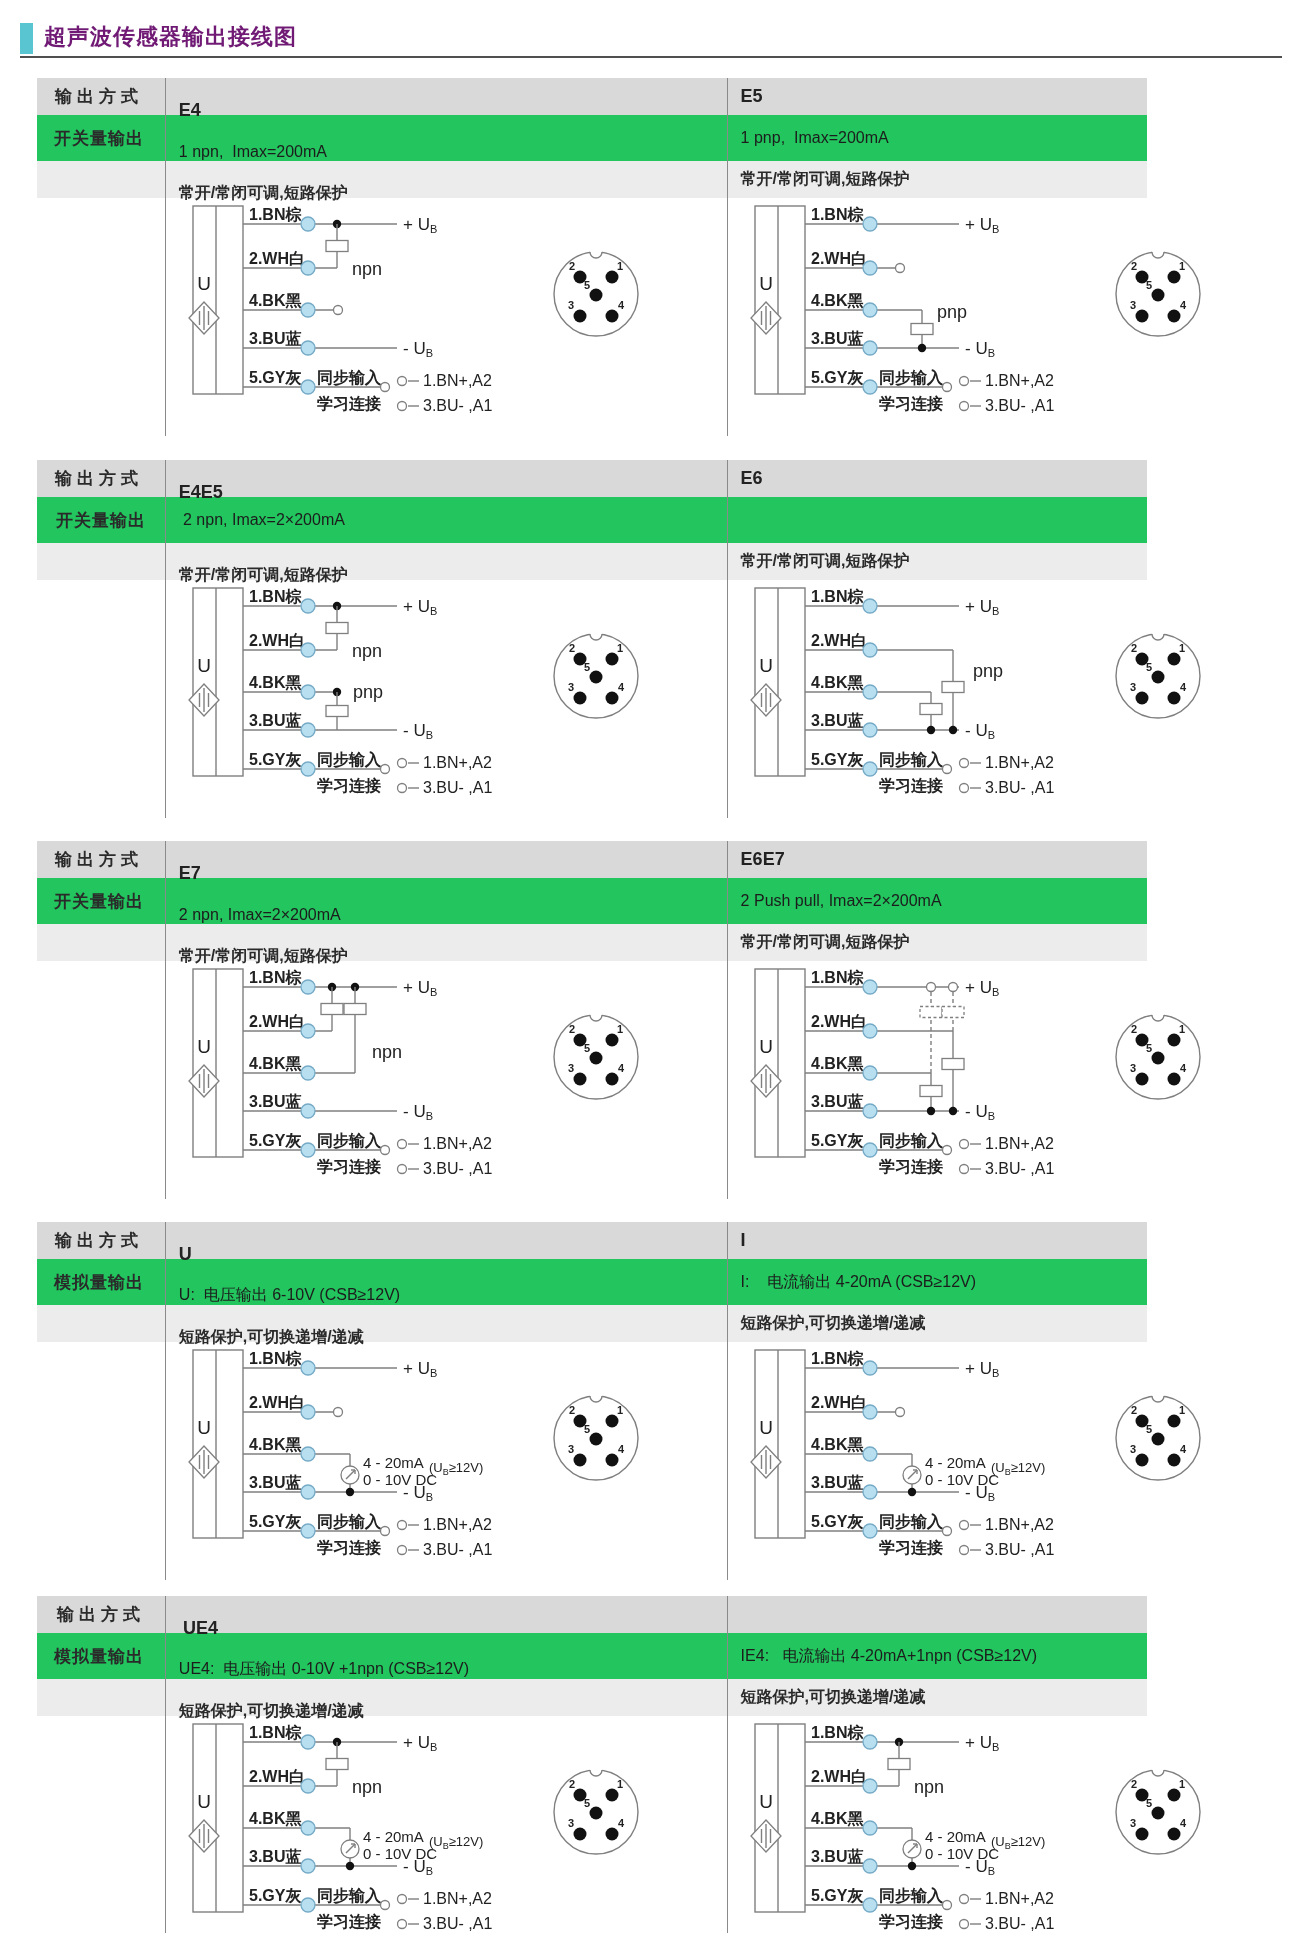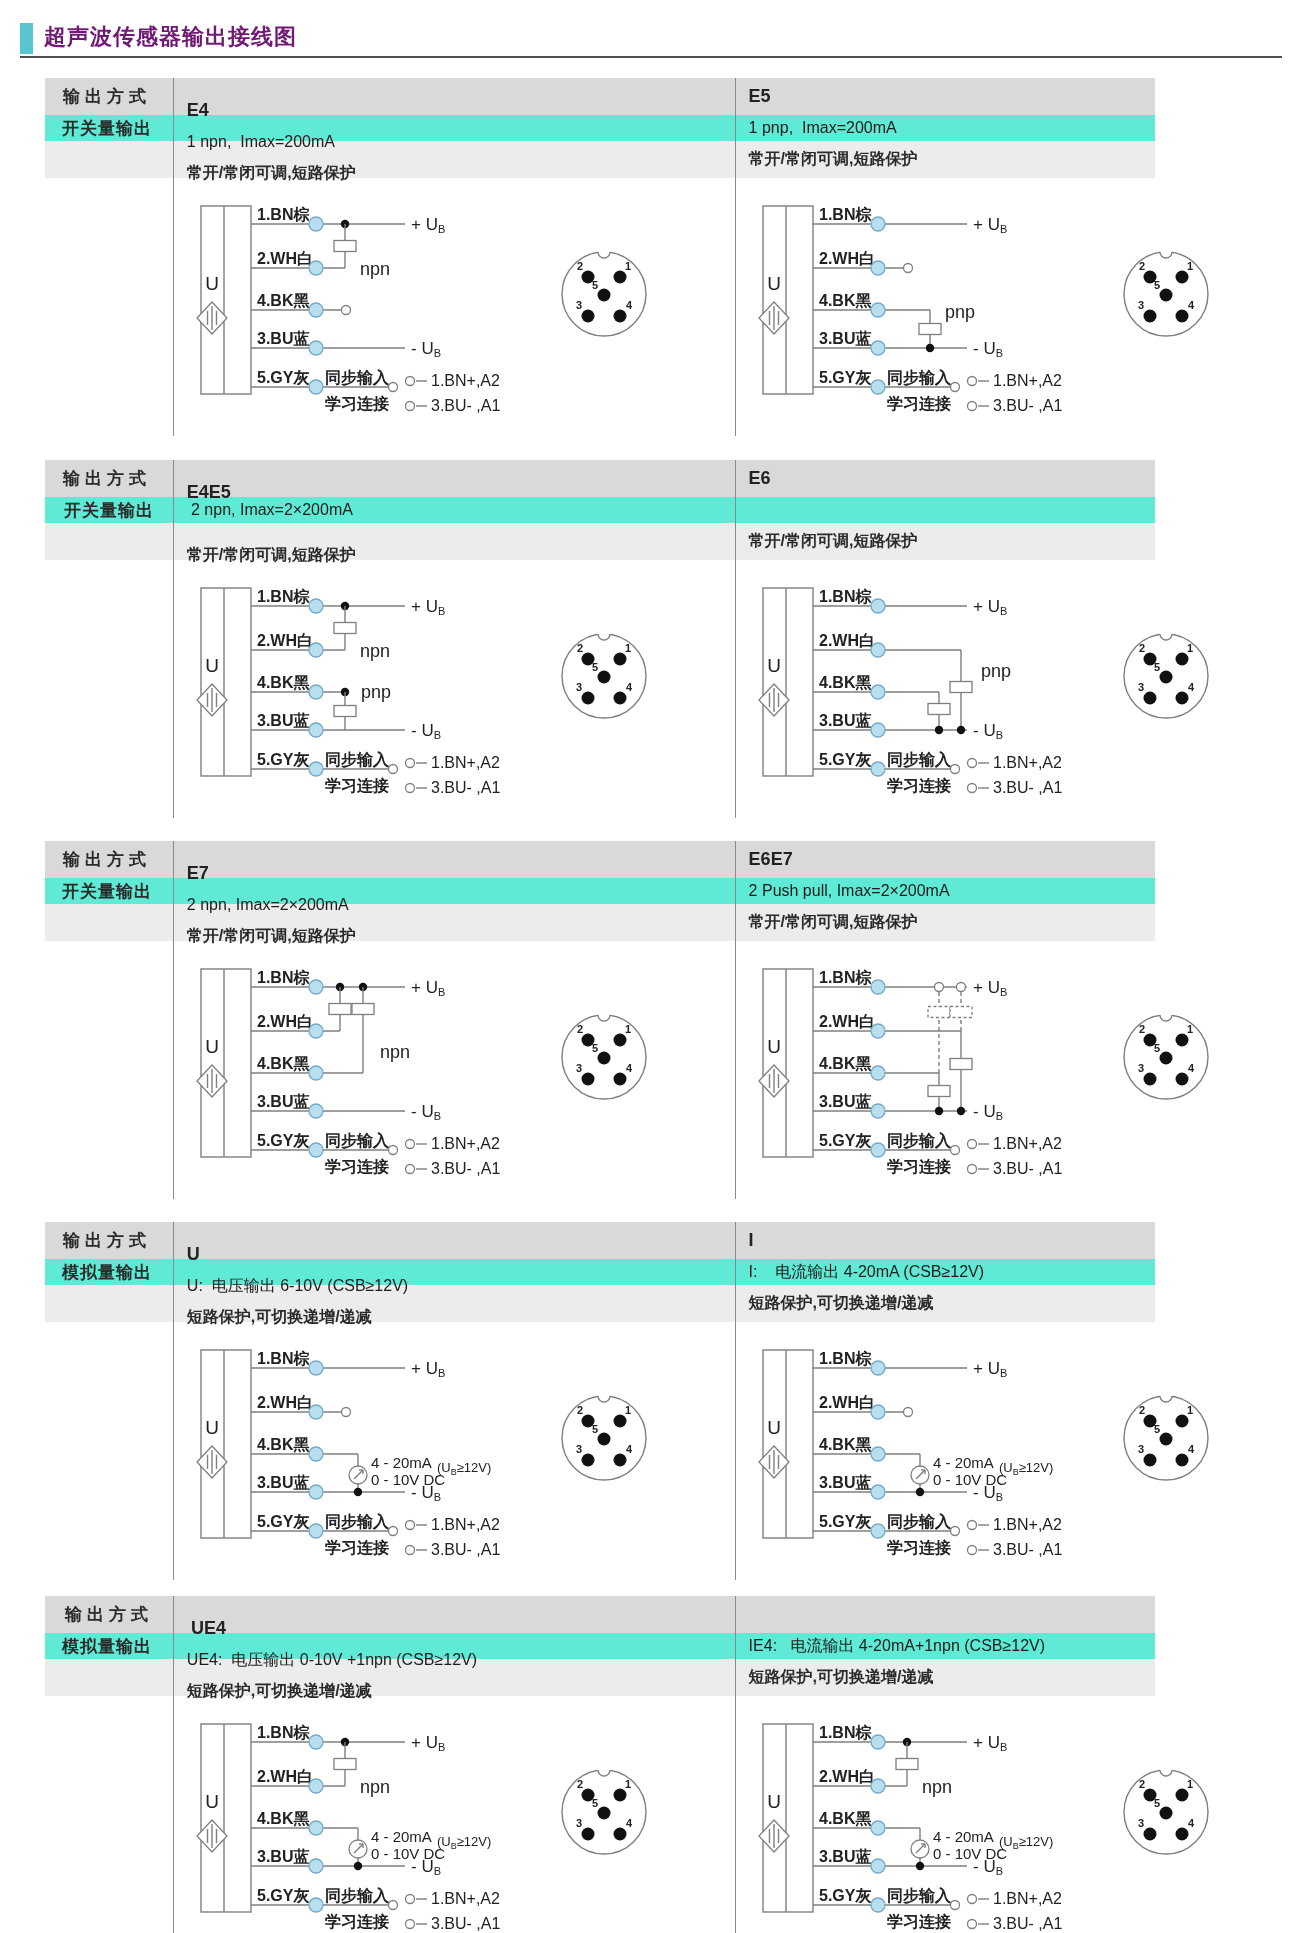--- a/index.html
+++ b/index.html
@@ -5,24 +5,24 @@
   html,body{margin:0;padding:0;}
   body{
     width:1300px;height:1933px;position:relative;background:#ffffff;
     font-family:"Liberation Sans", sans-serif;color:#222;overflow:hidden;
   }
   
   .accent{position:absolute;left:20px;top:23px;width:13px;height:31px;background:#58c5d0;}
   .page-title{position:absolute;left:44px;top:22px;font-size:22px;font-weight:bold;color:#701a75;margin:0;letter-spacing:1px;}
   .title-rule{position:absolute;left:20px;top:56px;width:1262px;height:2px;background:#4f4f4f;}
   
-  .section{position:absolute;left:45px;width:1110px;height:358px;}
+  .section{position:absolute;left:37px;width:1110px;height:358px;}
   .r{display:flex;width:1110px;}
   .r1{height:37px;background:#d9d9d9;}
-  .r2{height:26px;background:#5eead4;}
+  .r2{height:46px;background:#22c55e;}
   .r3{height:37px;background:#ececec;}
   .cell{display:flex;align-items:center;}
   .lbl{width:128px;justify-content:center;font-size:17px;font-weight:bold;color:#2a2a2a;}
   .hdr{letter-spacing:5px;}
   .type{letter-spacing:1px;}
   .c1{width:562px;margin-top:27px;}
   .c2{width:420px;}
   .model{font-size:18px;font-weight:bold;padding-left:18px;color:#222;}
   .desc{font-size:16px;padding-left:18px;white-space:pre;color:#1c1c1c;}
   .note{font-size:16px;font-weight:bold;padding-left:18px;white-space:pre;color:#2a2a2a;}

